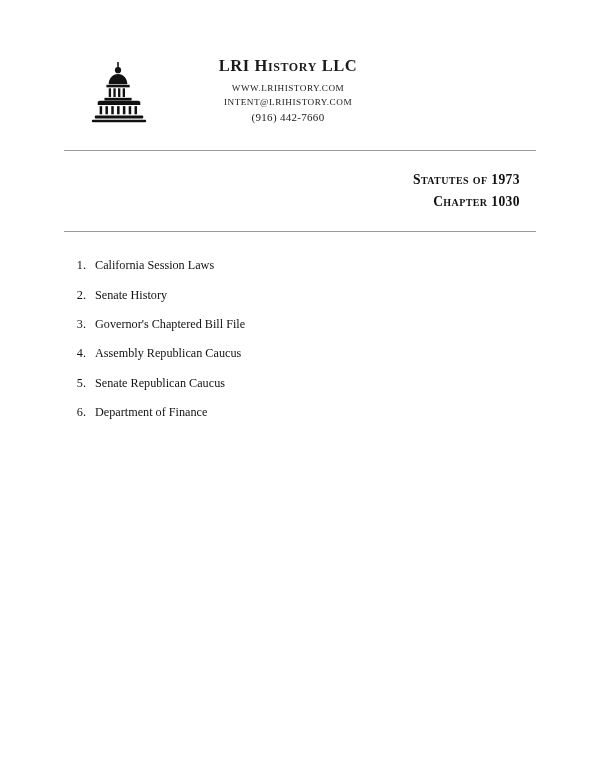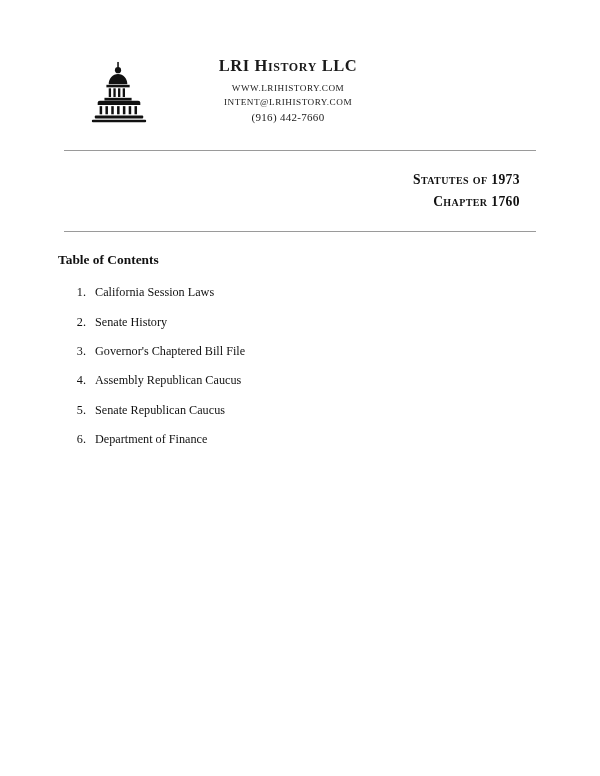--- a/index.html
+++ b/index.html
@@ -155,27 +155,26 @@
       <div class="org-line">www.lrihistory.com</div>
       <div class="org-line">intent@lrihistory.com</div>
       <div class="org-phone">(916) 442-7660</div>
     </div>
   </div>
 
   <div class="rule top"></div>
 
   <div class="title-block">
     <div class="title-line">Statutes of 1973</div>
-    <div class="title-line">Chapter  1760</div>
+    <div class="title-line">Chapter  1030</div>
   </div>
 
   <div class="rule bottom"></div>
 
   <div class="toc">
-    <div class="toc-heading">Table of Contents</div>
     <ol class="toc-list">
       <li>California Session Laws</li>
       <li>Senate History</li>
       <li>Governor's Chaptered Bill File</li>
       <li>Assembly Republican Caucus</li>
       <li>Senate Republican Caucus</li>
       <li>Department of Finance</li>
     </ol>
   </div>
 

